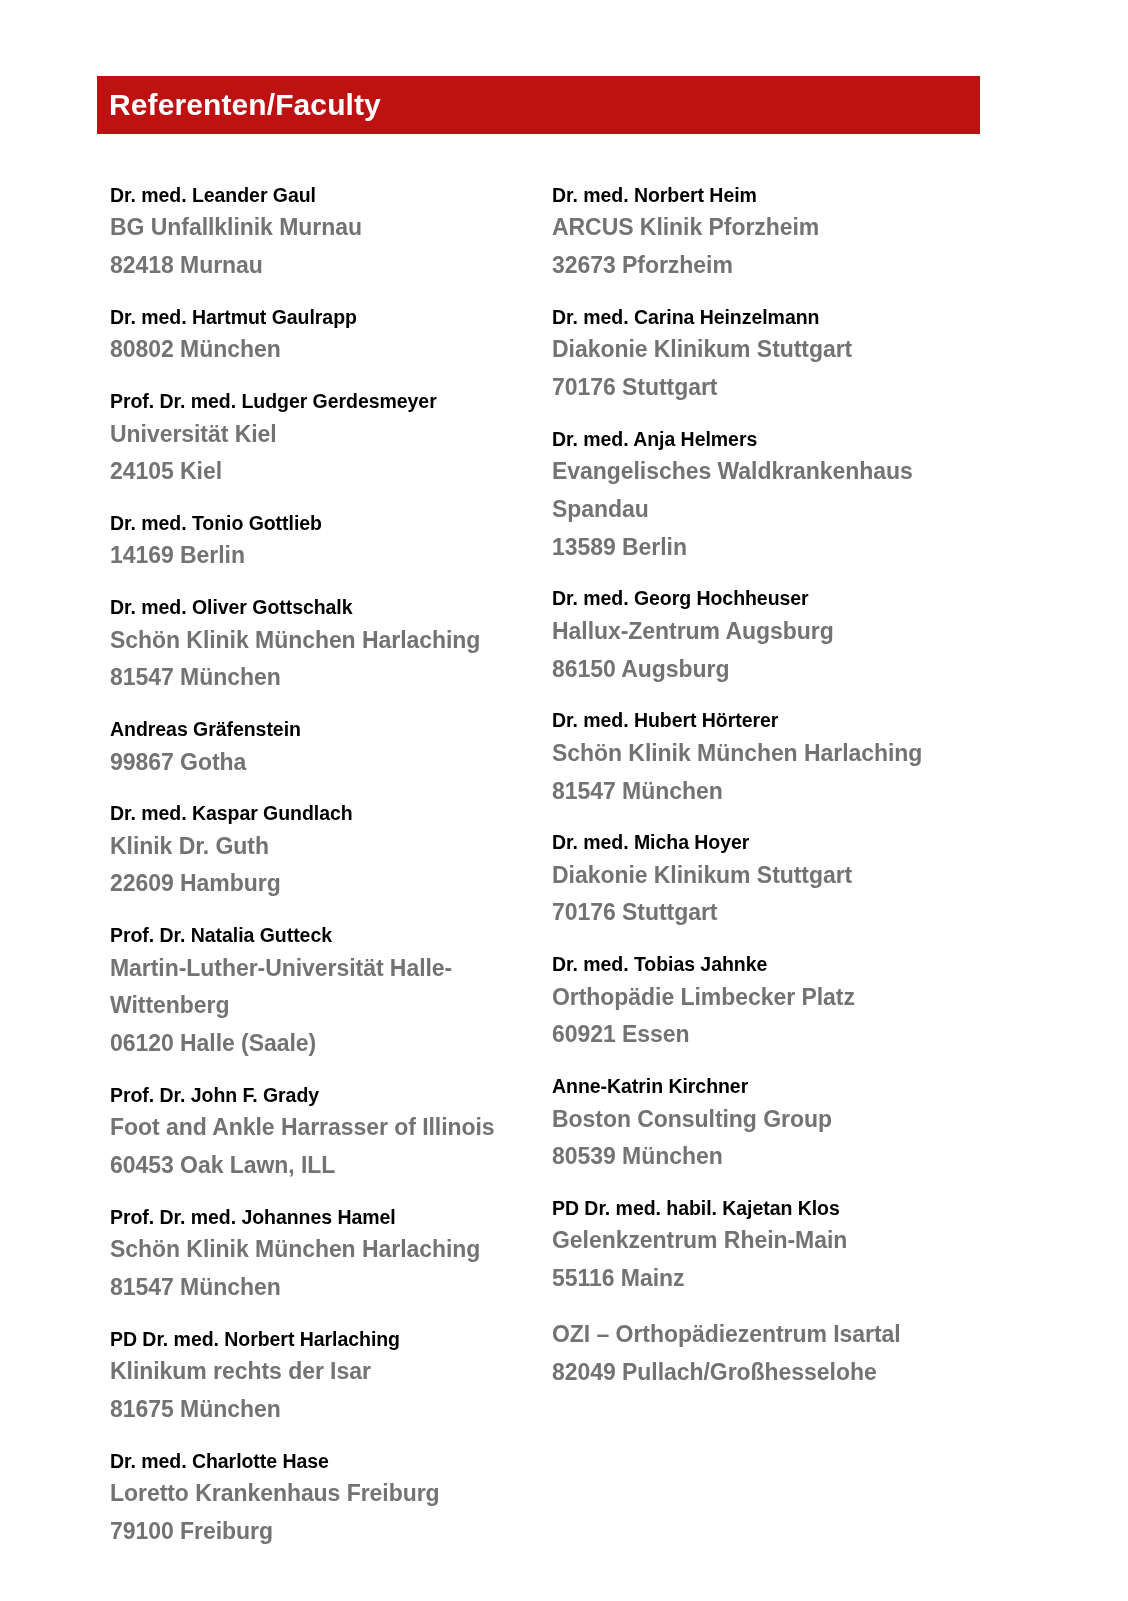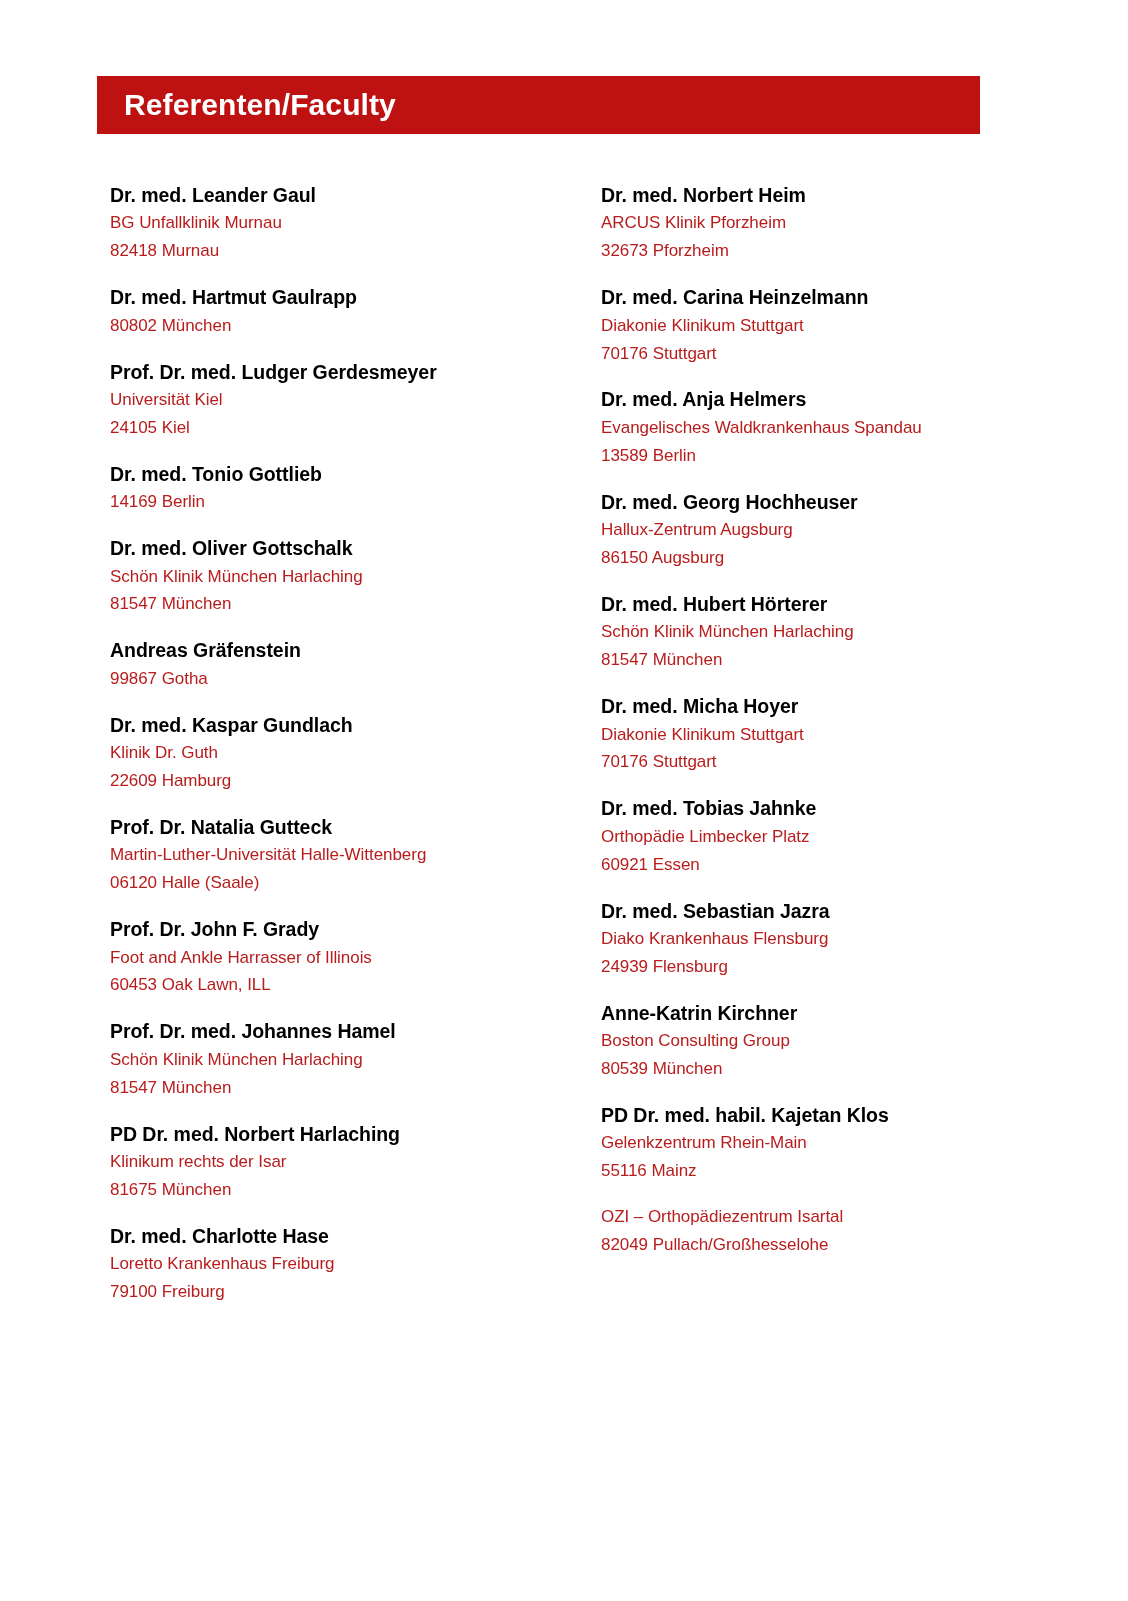--- a/index.html
+++ b/index.html
@@ -32,32 +32,32 @@
     height: 58px;
     background: #be1111;
     display: flex;
     align-items: center;
   }
   .header-title {
     color: #ffffff;
     font-size: 30px;
     font-weight: bold;
     letter-spacing: 0.1px;
-    padding-left: 27px;
+    padding-left: 12px;
     line-height: 1;
   }
 
   
   .columns {
     position: absolute;
     left: 110px;
     top: 181px;
     width: 908px;
     display: flex;
-    gap: 79px;
+    gap: 30px;
   }
   .column {
     width: 412px;
     flex: 0 0 412px;
   }
 
   .entry {
     margin-bottom: 18px;
   }
   .entry:last-child {
@@ -65,24 +65,24 @@
   }
 
   .entry-name {
     font-size: 19.5px;
     font-weight: bold;
     line-height: 1.46;
     color: #000000;
     letter-spacing: -0.05px;
   }
   .entry-line {
-    font-size: 17px;
-    font-weight: normal;
+    font-size: 23px;
+    font-weight: bold;
     line-height: 1.64;
-    color: #b91c1c;
+    color: #737373;
     letter-spacing: -0.05px;
   }
 </style>
 </head>
 <body>
 
 <div class="page">
 
   <div class="header-bar">
     <div class="header-title">Referenten/Faculty</div>
@@ -178,25 +178,20 @@
           <div class="entry-name">Dr. med. Micha Hoyer</div>
           <div class="entry-line">Diakonie Klinikum Stuttgart</div>
           <div class="entry-line">70176 Stuttgart</div>
         </div>
         <div class="entry">
           <div class="entry-name">Dr. med. Tobias Jahnke</div>
           <div class="entry-line">Orthopädie Limbecker Platz</div>
           <div class="entry-line">60921 Essen</div>
         </div>
         <div class="entry">
-          <div class="entry-name">Dr. med. Sebastian Jazra</div>
-          <div class="entry-line">Diako Krankenhaus Flensburg</div>
-          <div class="entry-line">24939 Flensburg</div>
-        </div>
-        <div class="entry">
           <div class="entry-name">Anne-Katrin Kirchner</div>
           <div class="entry-line">Boston Consulting Group</div>
           <div class="entry-line">80539 München</div>
         </div>
         <div class="entry">
           <div class="entry-name">PD Dr. med. habil. Kajetan Klos</div>
           <div class="entry-line">Gelenkzentrum Rhein-Main</div>
           <div class="entry-line">55116 Mainz</div>
         </div>
         <div class="entry">

